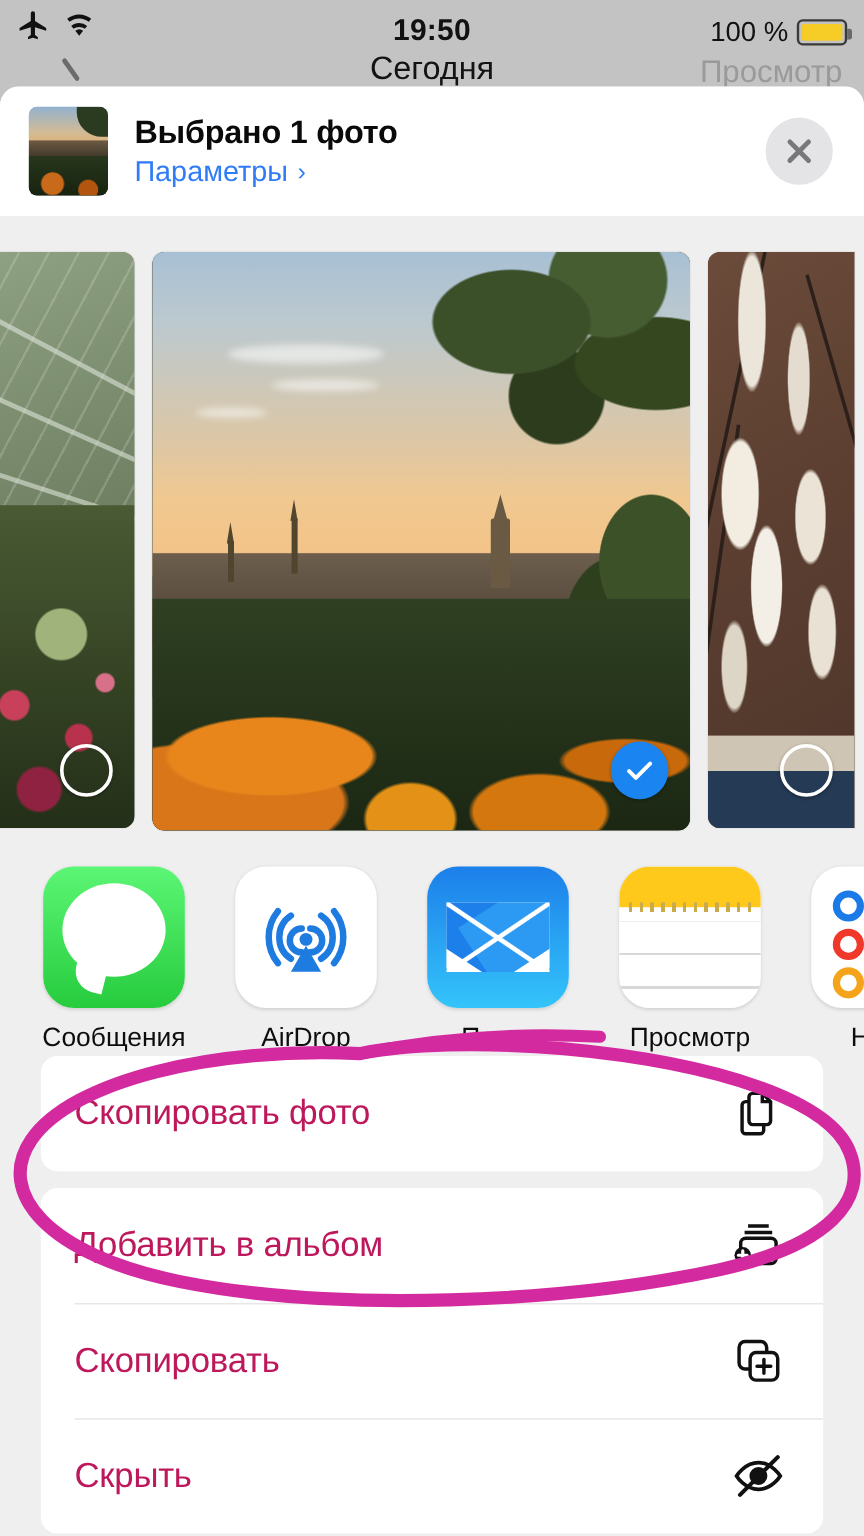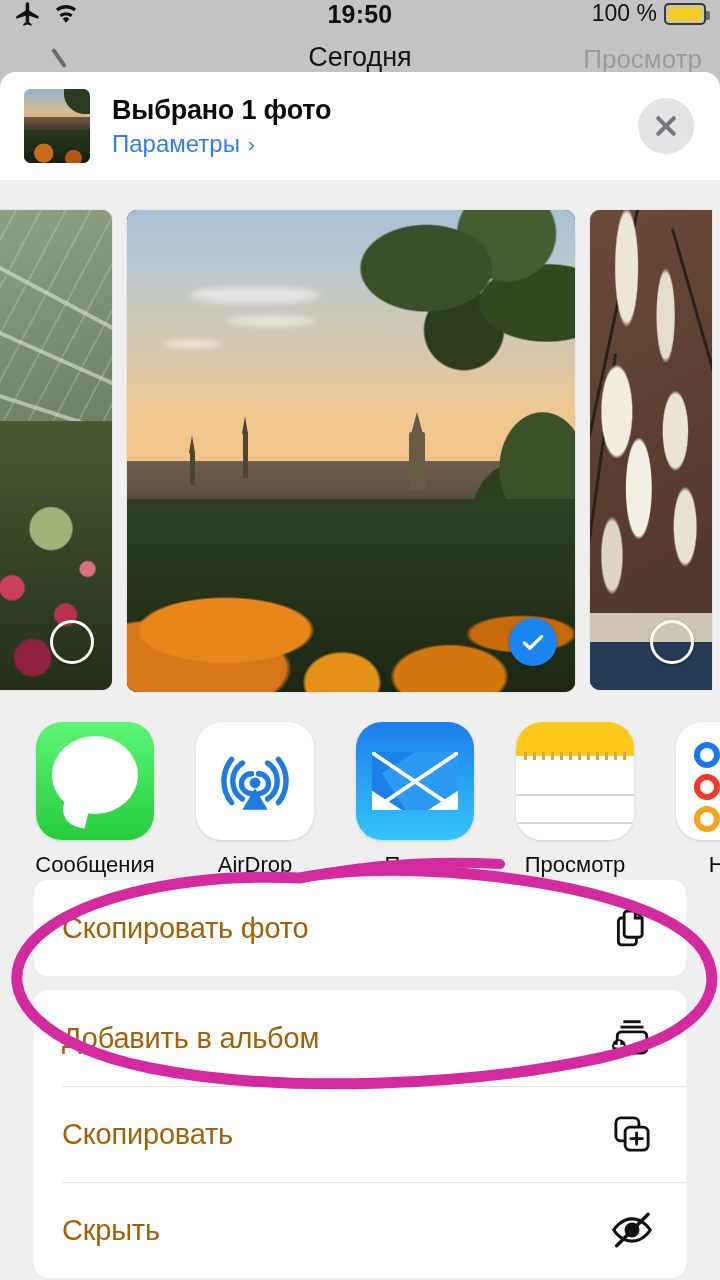--- a/index.html
+++ b/index.html
@@ -11,21 +11,21 @@
     -webkit-font-smoothing:antialiased;
   }
 
   
   .bg-app {
     position:absolute; inset:0;
     background:#c3c3c3;
   }
   .status-bar {
     position:absolute; top:0; left:0; right:0; height:40px;
-    display:flex; align-items:flex-start; padding:0 14px;
+    display:flex; align-items:flex-end; padding:0 14px;
     color:#111;
   }
   .sb-left { display:flex; align-items:center; gap:10px; }
   .sb-center { position:absolute; left:0; right:0; text-align:center;
                font-size:25px; font-weight:600; letter-spacing:.2px; }
   .sb-right { margin-left:auto; display:flex; align-items:center; gap:7px;
               position:relative; z-index:2; }
   .sb-pct { font-size:23px; font-weight:500; }
   .batt { width:42px; height:22px; border:2px solid #3a3a3a; border-radius:5px;
           position:relative; }
@@ -298,21 +298,21 @@
   .actions { padding:0 34px; background:#EFEFEF; }
   .card { background:#fff; border-radius:14px; overflow:hidden; margin-bottom:14px; }
   .row {
     height:96px; display:flex; align-items:center; justify-content:space-between;
     padding:0 28px; position:relative;
   }
   .row + .row::before {
     content:""; position:absolute; left:28px; right:0; top:0; height:1px;
     background:#E2E2E2;
   }
-  .row-label { font-size:29px; color:#a16207; letter-spacing:-.2px; }
+  .row-label { font-size:29px; color:#be185d; letter-spacing:-.2px; }
   .row-icon { width:52px; height:52px; display:flex; align-items:center;
               justify-content:center; }
   .row-icon svg { width:46px; height:46px; }
 
   
   .annot { position:absolute; inset:0; pointer-events:none; }
 </style>
 </head>
 <body>
 

